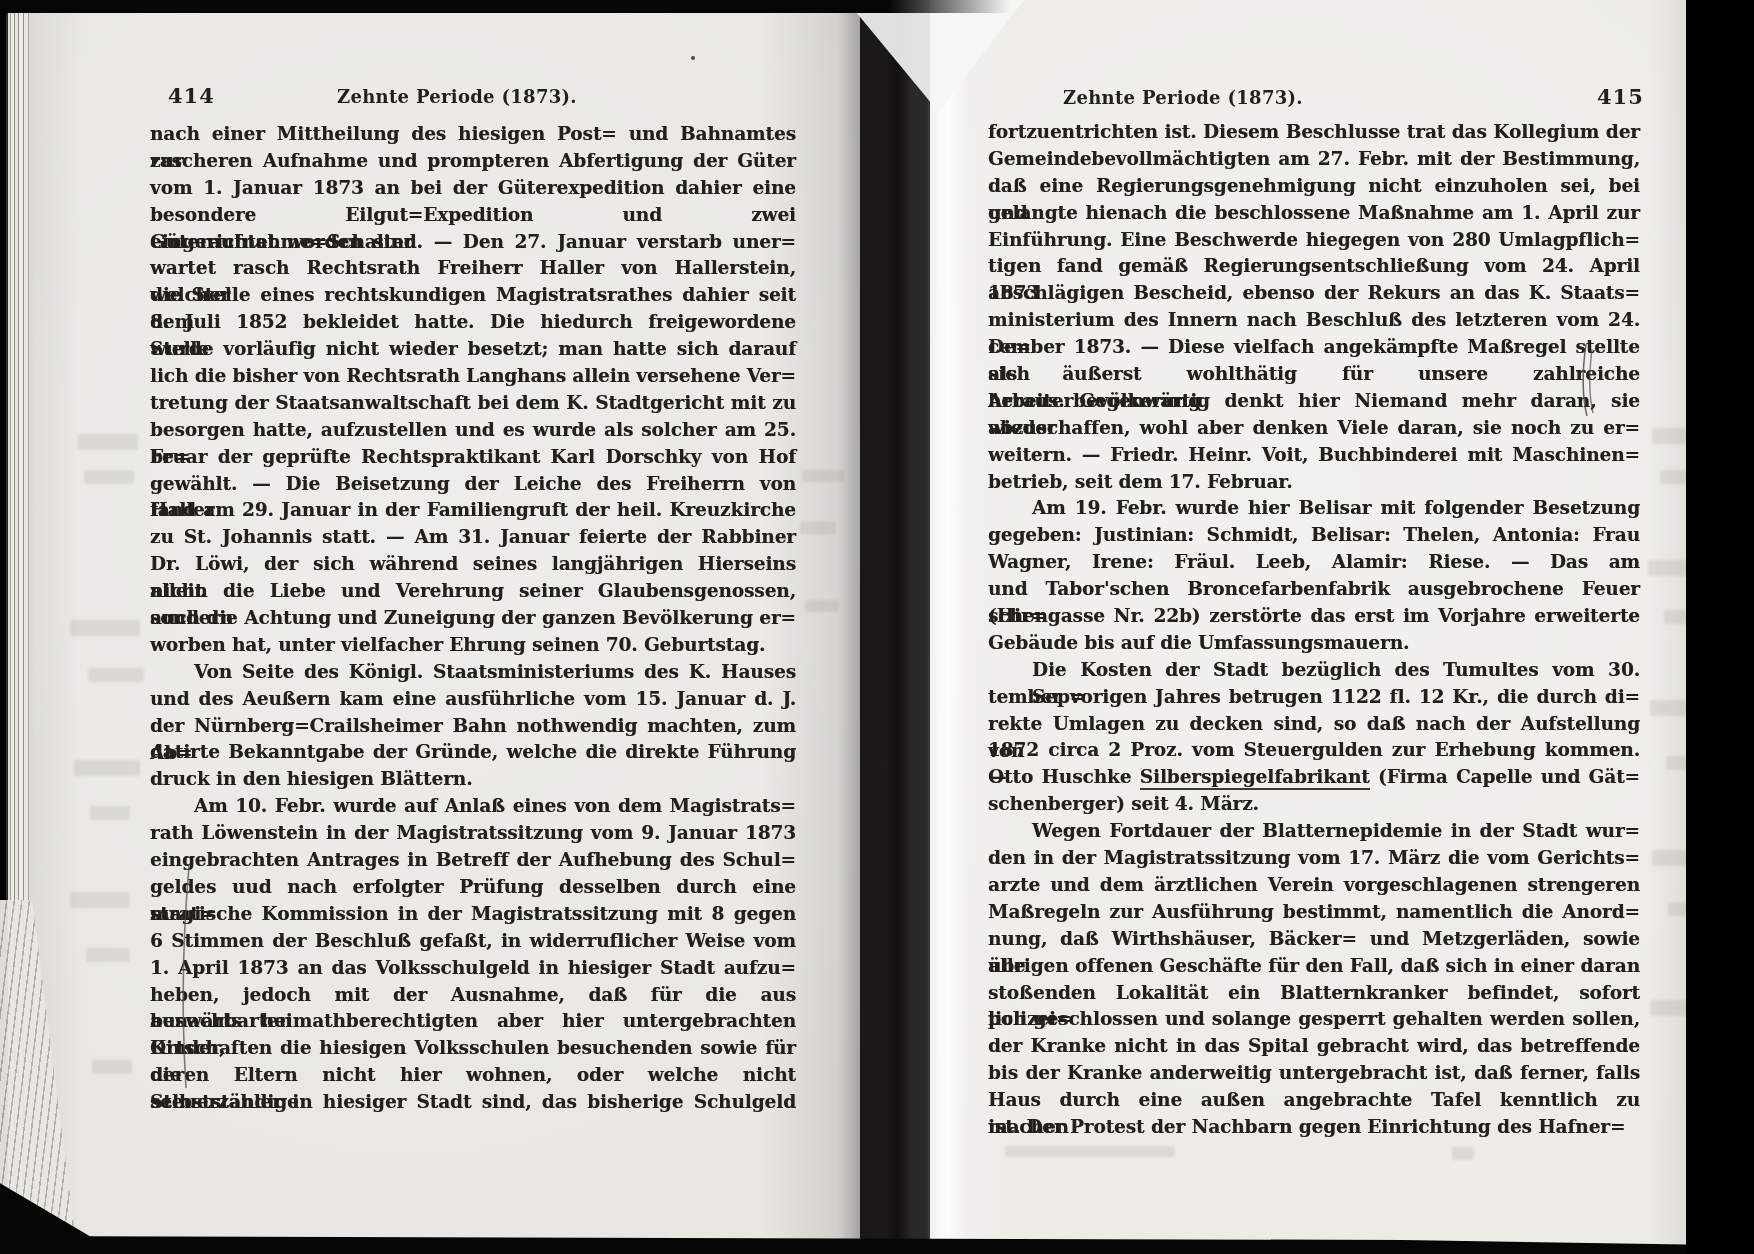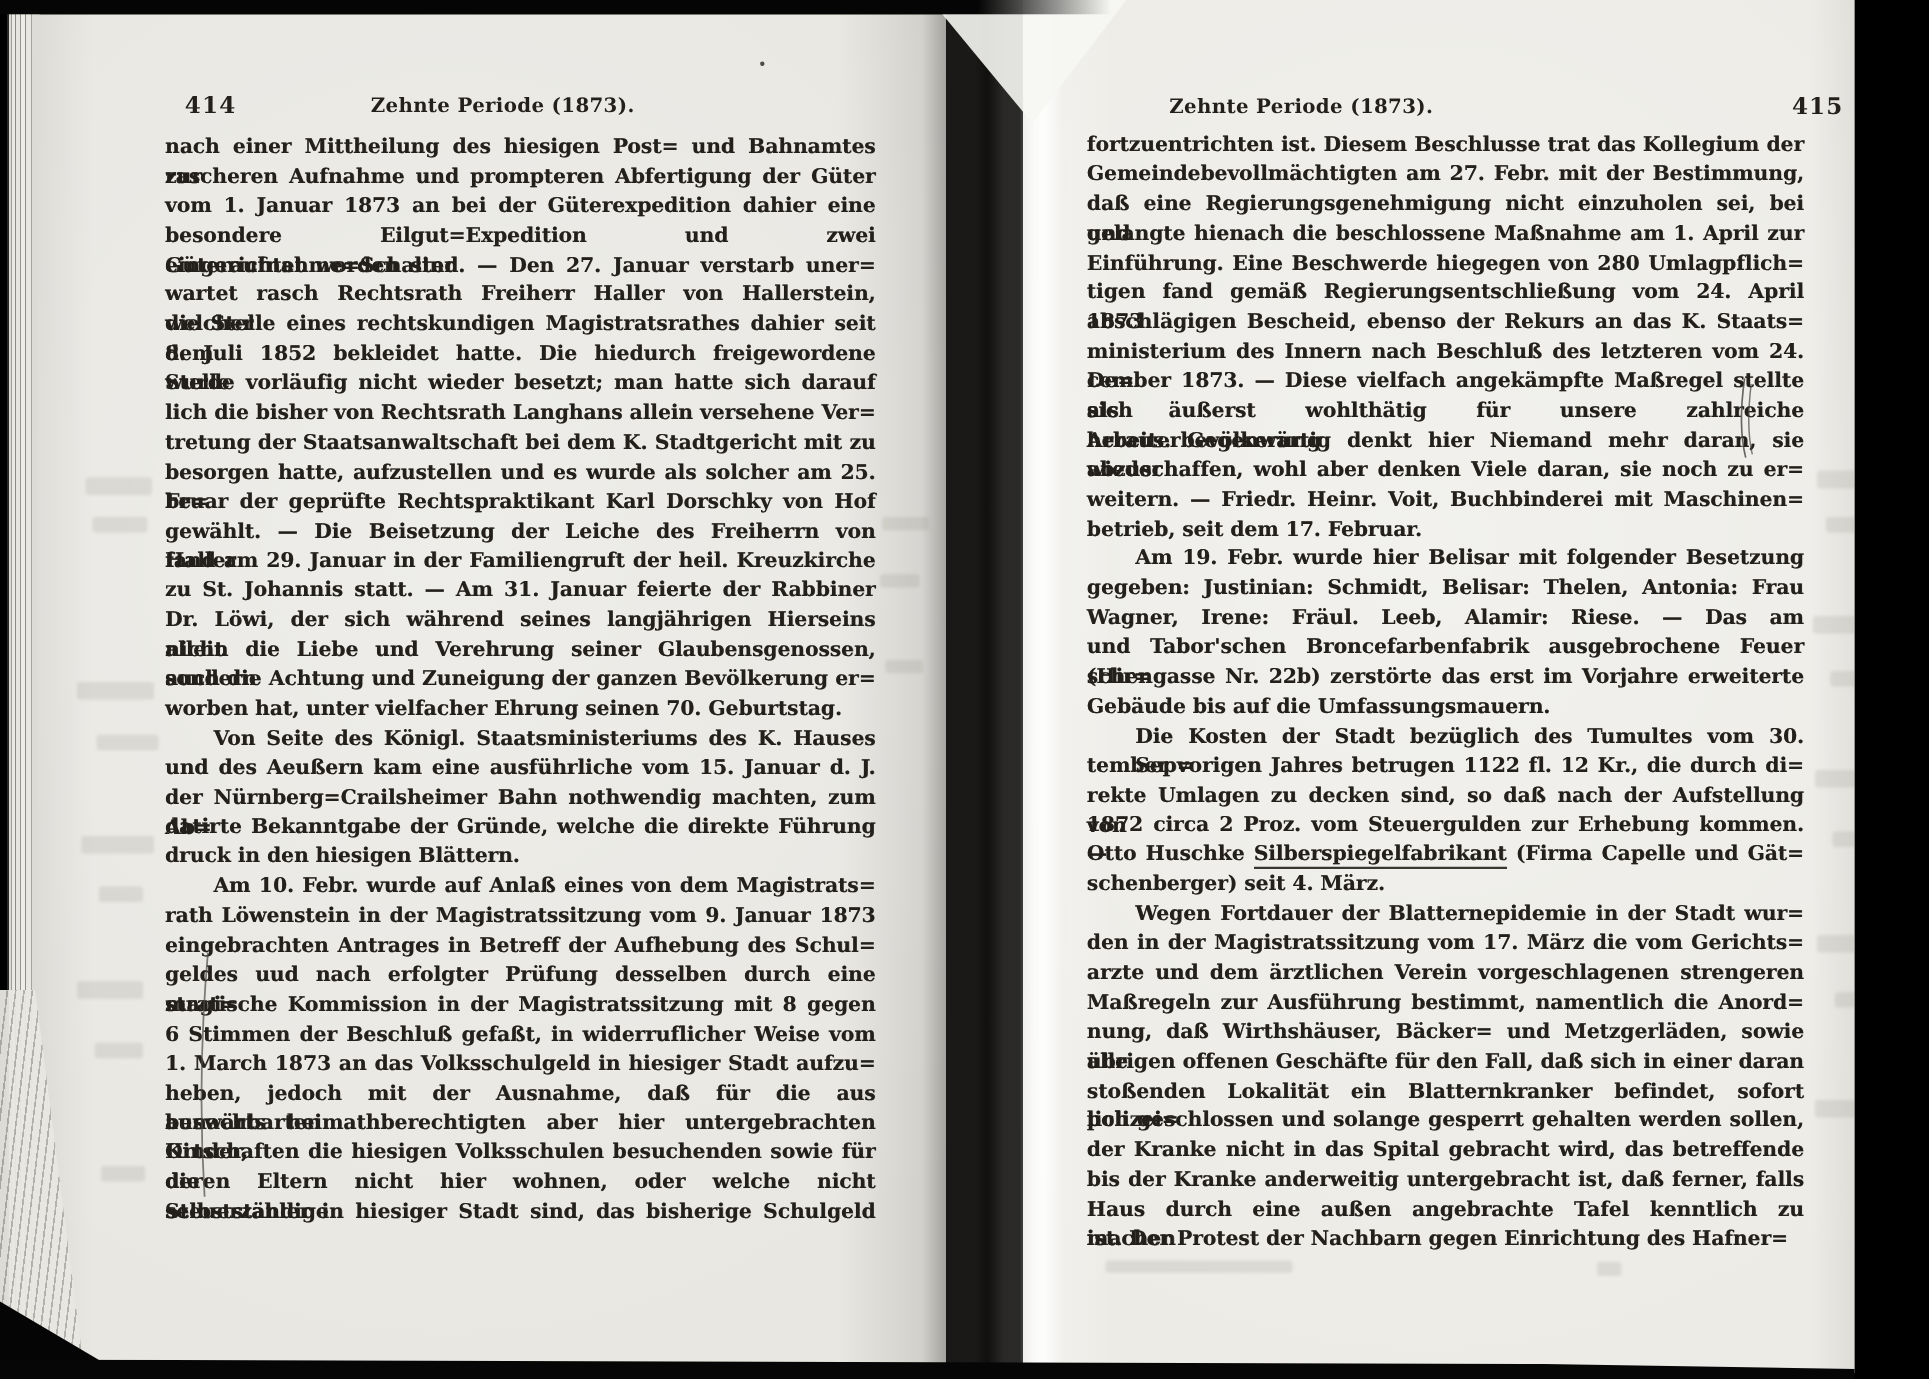--- a/index.html
+++ b/index.html
@@ -82,21 +82,21 @@
   <div class="corner-wedge"></div>
   <div class="top-strip"></div>
   <div class="bottom-strip"></div>
   <div class="right-edge-line"></div>
   <div class="right-outside"></div>
 
   <div class="pagenum" style="left:168px;top:84px;">414</div>
   <div class="running-header" style="left:337px;top:86px;">Zehnte Periode (1873).</div>
 
   <div class="running-header" style="left:1063px;top:87px;">Zehnte Periode (1873).</div>
-  <div class="pagenum" style="left:1597px;top:85px;margin-left:32px;">415</div>
+  <div class="pagenum" style="left:1597px;top:85px;">415</div>
 
   <div class="textblock" style="left:150px;top:121px;width:646px;">
       <div class="line">nach einer Mittheilung des hiesigen Post= und Bahnamtes zur</div>
       <div class="line">rascheren Aufnahme und prompteren Abfertigung der Güter</div>
       <div class="line">vom 1. Januar 1873 an bei der Güterexpedition dahier eine</div>
       <div class="line">besondere Eilgut=Expedition und zwei Güteraufnahme=Schalter</div>
       <div class="line">eingerichtet worden sind. — Den 27. Januar verstarb uner=</div>
       <div class="line">wartet rasch Rechtsrath Freiherr Haller von Hallerstein, welcher</div>
       <div class="line">die Stelle eines rechtskundigen Magistratsrathes dahier seit dem</div>
       <div class="line">8. Juli 1852 bekleidet hatte.  Die hiedurch freigewordene Stelle</div>
@@ -116,21 +116,21 @@
       <div class="line">und des Aeußern kam eine ausführliche vom 15. Januar d. J.</div>
       <div class="line">der Nürnberg=Crailsheimer Bahn nothwendig machten, zum Ab=</div>
       <div class="line">datirte Bekanntgabe der Gründe, welche die direkte Führung</div>
       <div class="line end">druck in den hiesigen Blättern.</div>
       <div class="line indent">Am 10. Febr. wurde auf Anlaß eines von dem Magistrats=</div>
       <div class="line">rath Löwenstein in der Magistratssitzung vom 9. Januar 1873</div>
       <div class="line">eingebrachten Antrages in Betreff der Aufhebung des Schul=</div>
       <div class="line">geldes uud nach erfolgter Prüfung desselben durch eine magi=</div>
       <div class="line">stratische Kommission in der Magistratssitzung mit 8 gegen</div>
       <div class="line">6 Stimmen der Beschluß gefaßt, in widerruflicher Weise vom</div>
-      <div class="line">1. March 1873 an das Volksschulgeld in hiesiger Stadt aufzu=</div>
+      <div class="line">1. April 1873 an das Volksschulgeld in hiesiger Stadt aufzu=</div>
       <div class="line">heben, jedoch mit der Ausnahme, daß für die aus benachbarten</div>
       <div class="line">auswärts heimathberechtigten aber hier untergebrachten Kinder,</div>
       <div class="line">Ortschaften die hiesigen Volksschulen besuchenden sowie für die</div>
       <div class="line">deren Eltern nicht hier wohnen, oder welche nicht selbstständige</div>
       <div class="line">Steuerzahler in hiesiger Stadt sind, das bisherige Schulgeld</div>
     </div>
   <div class="textblock" style="left:988px;top:119px;width:652px;">
       <div class="line">fortzuentrichten ist.  Diesem Beschlusse trat das Kollegium der</div>
       <div class="line">Gemeindebevollmächtigten am 27. Febr. mit der Bestimmung,</div>
       <div class="line">daß eine Regierungsgenehmigung nicht einzuholen sei, bei und</div>

